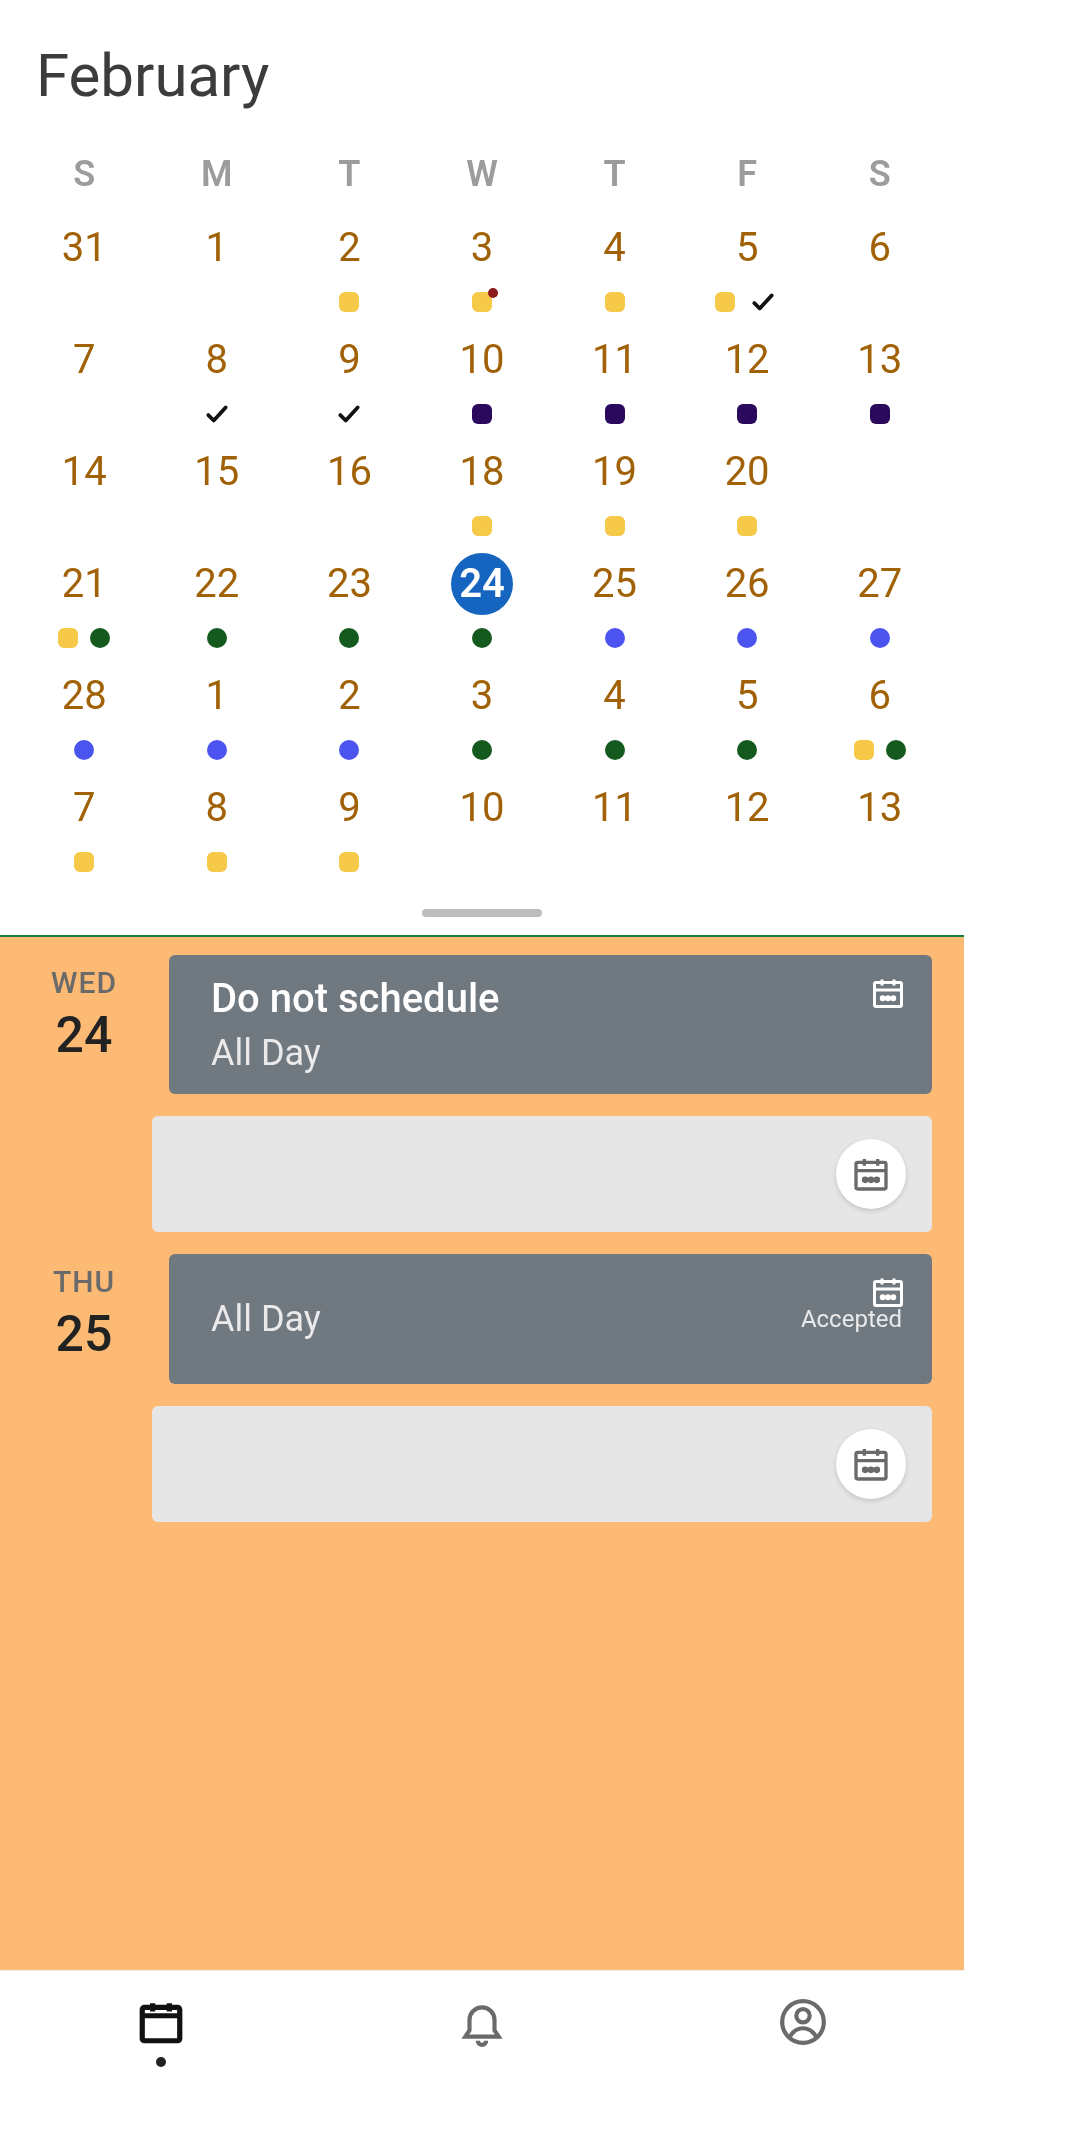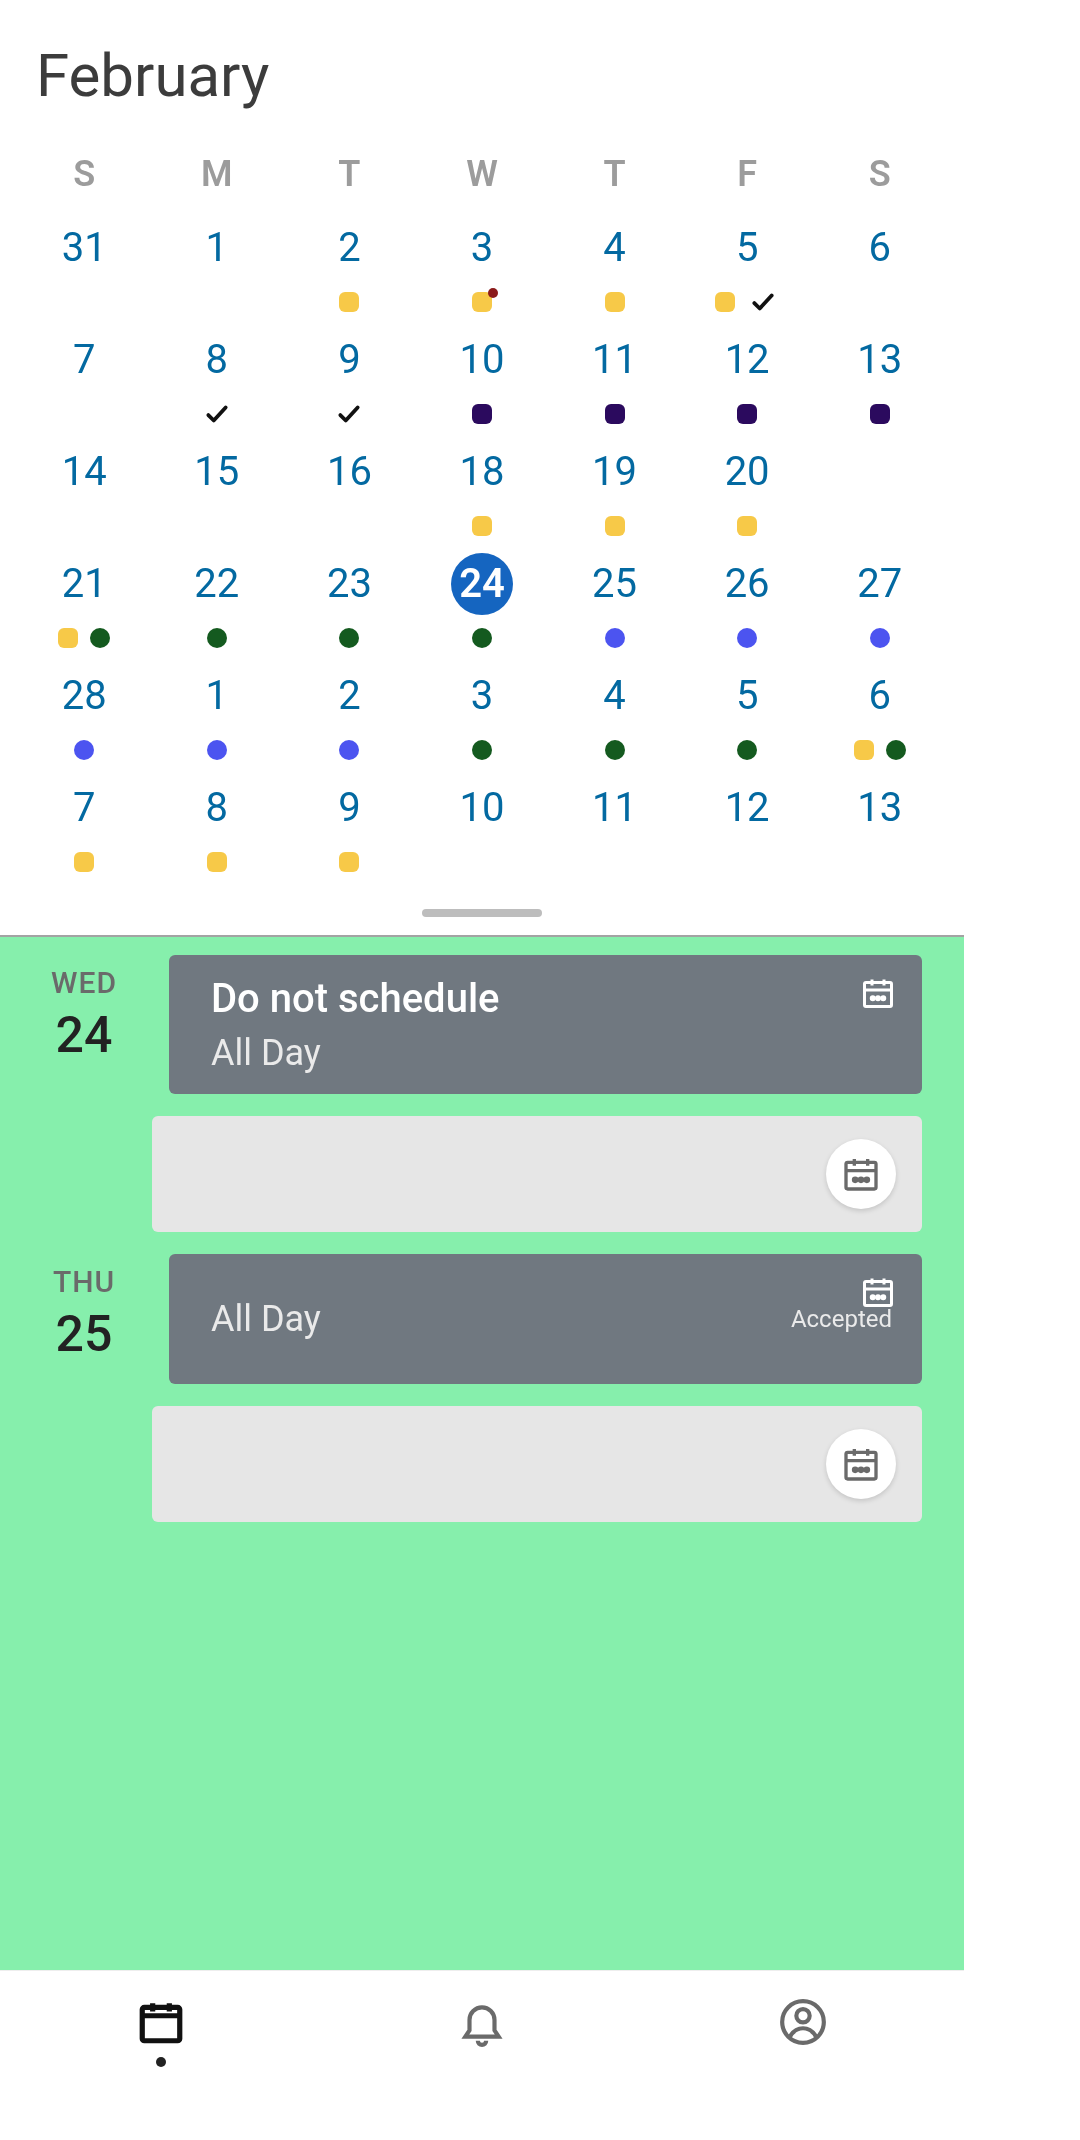--- a/index.html
+++ b/index.html
@@ -3,35 +3,35 @@
 <meta charset="utf-8">
 <style>
   * { box-sizing: border-box; margin: 0; padding: 0; }
   html, body { width: 1080px; height: 2140px; font-family: -apple-system, Roboto, "Helvetica Neue", Arial, sans-serif; background: #fff; color: #222; overflow: hidden; }
   .app { width: 964px; height: 2140px; display: flex; flex-direction: column; position: relative; }
   .month-title { font-size: 60px; font-weight: 400; color: #3c3c3c; padding: 40px 36px 28px 36px; }
   .calendar { padding: 0 18px 10px 18px; }
   .dow-row, .week-row { display: grid; grid-template-columns: repeat(7, 1fr); }
   .dow { text-align: center; font-size: 36px; font-weight: 600; color: #9c9c9c; padding: 14px 0; }
   .day-cell { height: 112px; display: flex; flex-direction: column; align-items: center; justify-content: flex-start; padding-top: 8px; }
-  .day-num { font-size: 40px; line-height: 48px; font-weight: 400; color: #0369a1; width: 62px; height: 62px; display: flex; align-items: center; justify-content: center; border-radius: 50%; }
+  .day-num { font-size: 40px; line-height: 48px; font-weight: 400; color: #a16207; width: 62px; height: 62px; display: flex; align-items: center; justify-content: center; border-radius: 50%; }
   .day-num.selected { background: #1565c0; color: #fff; font-weight: 600; }
   .day-dots { margin-top: 10px; display: flex; gap: 12px; align-items: center; justify-content: center; min-height: 26px; position: relative; }
   .dot { width: 20px; height: 20px; border-radius: 6px; }
   .dot.circle { border-radius: 50%; width: 20px; height: 20px; }
   .dot.yellow { background: #f7c948; }
   .dot.darkpurple { background: #2b0a5e; }
   .dot.green { background: #145a1f; }
   .dot.blue { background: #4c54f0; }
   .dot.check { background: none; width: auto; height: auto; }
   .dot.yellow-red { background: #f7c948; position: relative; }
   .dot.yellow-red::after { content:""; position:absolute; top:-4px; right:-6px; width:10px; height:10px; border-radius:50%; background:#8b1a1a; }
   .check-svg { display:block; }
   .drag-handle { width: 120px; height: 8px; background: #bdbdbd; border-radius: 4px; margin: 18px auto 18px auto; }
-  .list-area { flex: 1; background: #86efac; border-top: 2px solid #a3a3a3; padding: 18px 42px 0 34px; overflow: hidden; }
+  .list-area { flex: 1; background: #fdba74; border-top: 2px solid #15803d; padding: 18px 32px 0 34px; overflow: hidden; }
   .agenda-row { display: flex; align-items: flex-start; gap: 18px; margin-bottom: 22px; }
   .agenda-date { width: 100px; text-align: center; padding-top: 10px; }
   .agenda-dow { font-size: 30px; color: #6a6a6a; letter-spacing: 1px; font-weight: 500; }
   .agenda-num { font-size: 50px; color: #222; font-weight: 500; margin-top: 6px; }
   .agenda-cards { flex:1; display:flex; flex-direction:column; gap:22px; }
   .event-card { background: #707880; border-radius: 6px; display: flex; align-items: center; min-height: 130px; position: relative; overflow: hidden; margin-left: 17px; }
   .event-stripe { width: 16px; }
   .event-stripe.green { background: #0e3d13; }
   .event-stripe.blue { background: #3b3de6; }
   .event-body { flex:1; padding: 20px 30px 20px 26px; color: #fff; display:flex; flex-direction:column; justify-content:center; gap:10px; }

